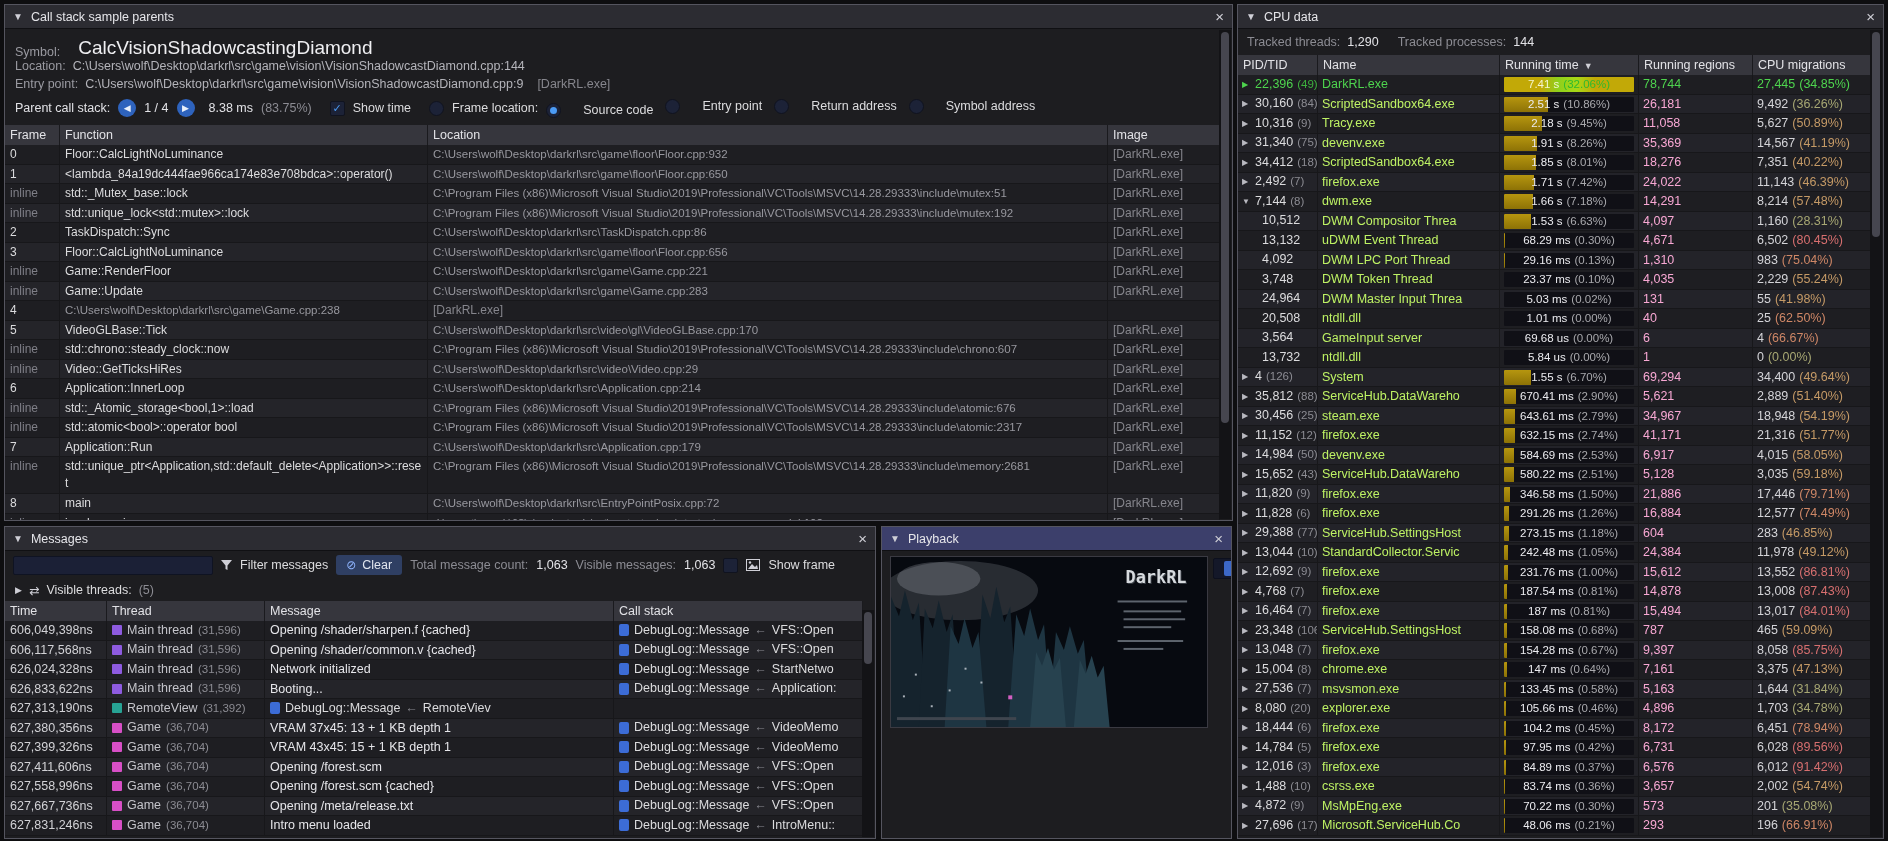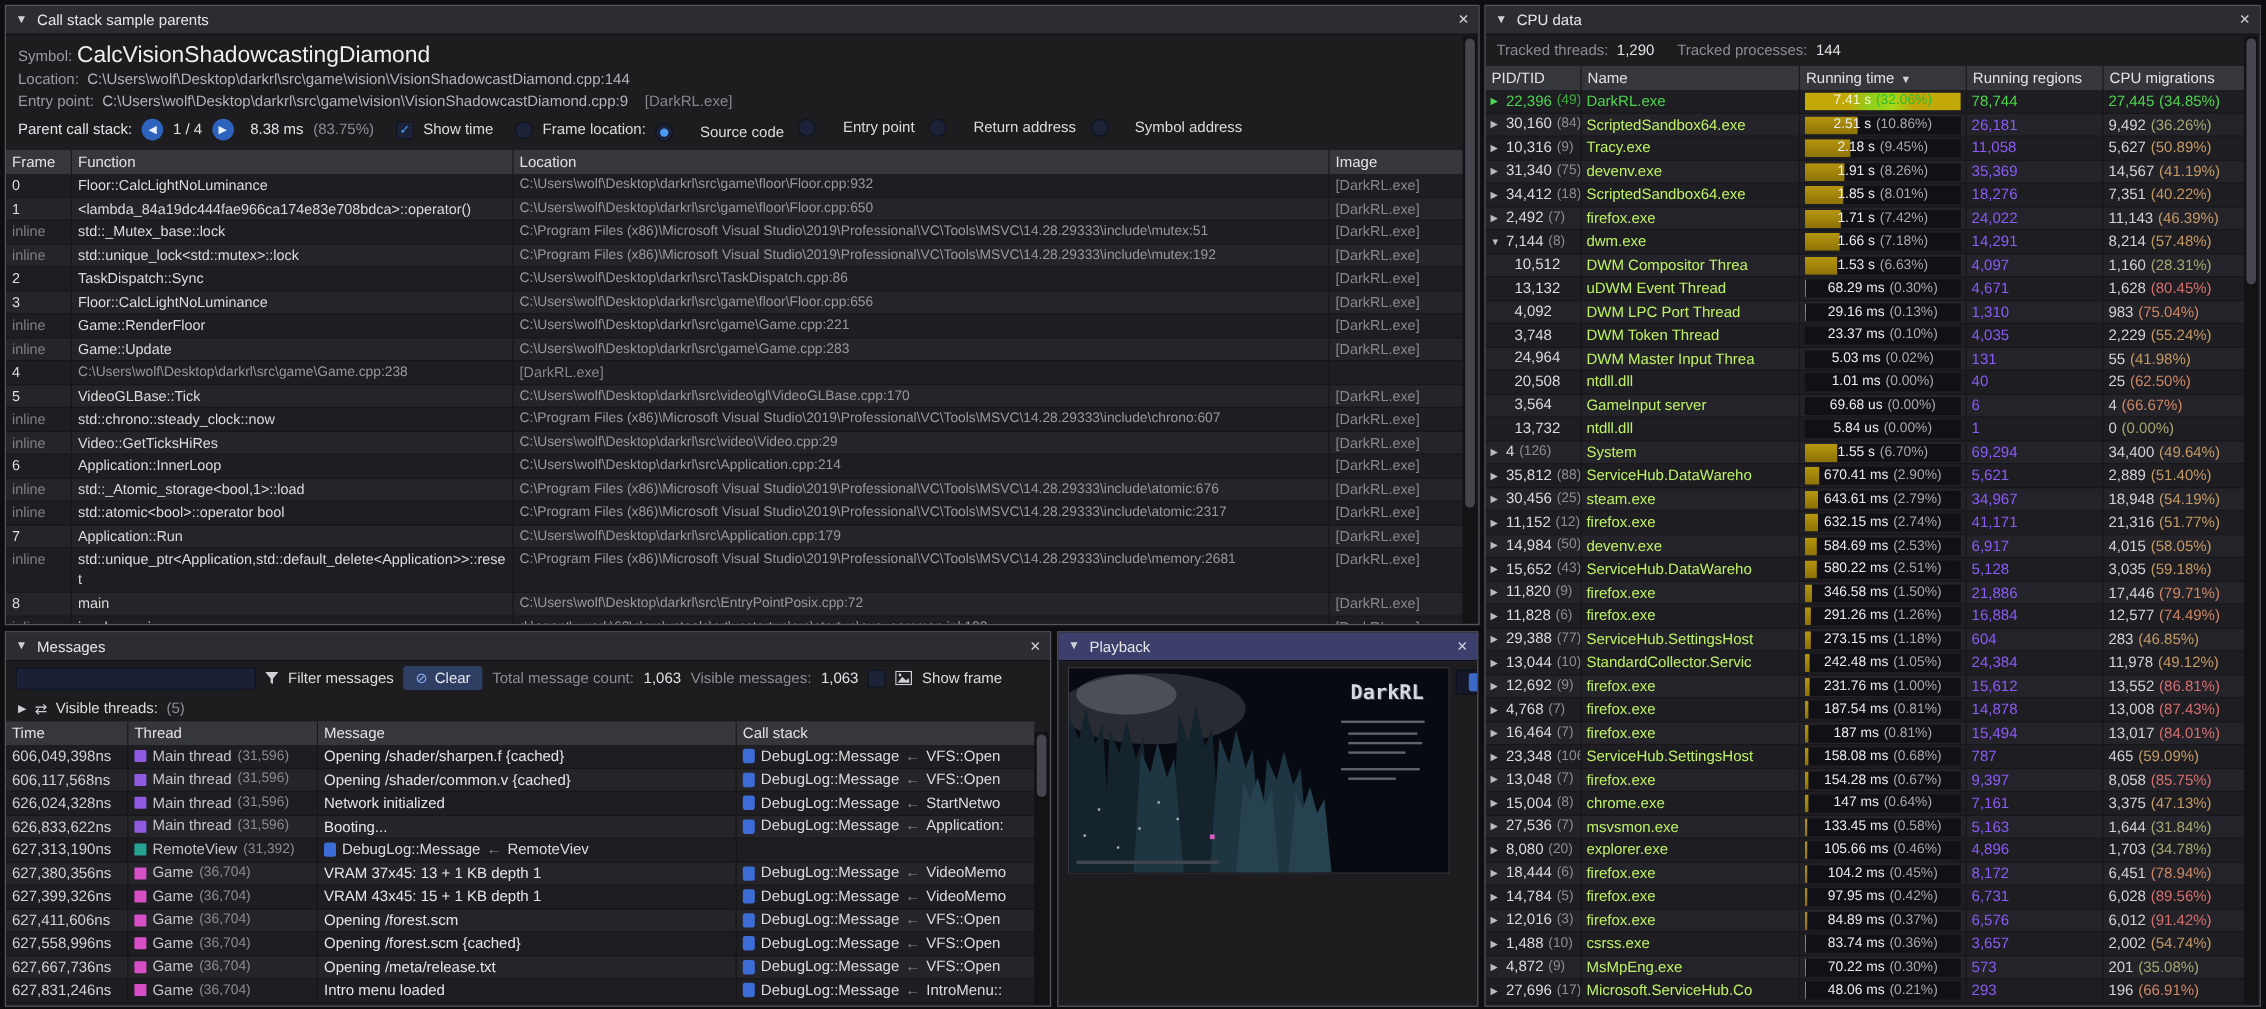--- a/index.html
+++ b/index.html
@@ -17,21 +17,21 @@
   
   .thead{display:grid;background:#36363d;color:#e2e2e6;font-size:12.5px;line-height:20px;height:20px;flex:none}
   .thead>span{padding:0 5px;border-right:1px solid #1a1a1e;overflow:hidden;white-space:nowrap}
   .tbody{flex:1;overflow:hidden;position:relative}
   .vscroll{position:absolute;top:25px;right:1px;bottom:1px;width:12px;background:#131316}
   .vthumb{position:absolute;left:2px;right:2px;background:#46464f;border-radius:5px}
 
   
   #p-callstack{left:4px;top:4px;width:1229px;height:517px}
   .cs-info{padding:5px 10px 4px 10px;flex:none}
-  .sym-line{display:flex;align-items:center;gap:4px;height:25px}
+  .sym-line{display:flex;align-items:flex-end;gap:18px;height:25px}
   .sym-line .lbl{font-size:12.5px;color:#9a9aa1}
   .sym-name{font-size:19px;color:#efeff2}
   .path-line{height:18px;font-size:12.5px;white-space:nowrap;overflow:hidden}
   .path-line .lbl{color:#9a9aa1;margin-right:7px}
   .path-line .path{color:#b4b4ba}
   .path-line .img{color:#86868d;margin-left:14px}
   .cs-controls{height:26px;display:flex;align-items:center;gap:8px;font-size:12.5px;white-space:nowrap}
   .navbtn{width:18px;height:18px;border:none;border-radius:50%;background:#2e63bd;color:#eaf1fb;font-size:9px;line-height:18px;text-align:center;padding:0}
   .cb{width:15px;height:15px;background:#1c2237;border:1px solid #10131f;border-radius:2px;display:inline-flex;align-items:center;justify-content:center;color:#4b9bf5;font-size:11px;flex:none}
   .radio{width:15px;height:15px;background:#1c2237;border:1px solid #10131f;border-radius:50%;display:inline-flex;align-items:center;justify-content:center;flex:none}
@@ -102,21 +102,21 @@
   .cpu-row.child .p-pid{padding-left:24px}
   .pidv{color:#dcdcde}
   .cnt{font-size:11.5px}
   .p-name{color:#bef264}
   .p-time{padding:0 3px}
   .bar{position:relative;display:block;height:15px;margin-top:2px;background:#101016;border-radius:1px;overflow:hidden}
   .fill{position:absolute;left:0;top:0;bottom:0;background:linear-gradient(180deg,#b6960f,#8d7206)}
   .bartxt{position:absolute;inset:0;text-align:center;font-size:11.5px;line-height:15px;white-space:nowrap}
   .tval{color:#ececf0;margin-right:4px}
   .tpct{color:#a9a9ad}
-  .p-reg{color:#8b5cf6}
+  .p-reg{color:#f9a8d4}
   .mval{color:#d4d4d8;margin-right:4px}
   .mpct.cool{color:#a7a773}.mpct.mild{color:#c59a66}.mpct.warm{color:#cf8766}.mpct.hot{color:#d76f6f}
   .cpu-row.sel .pidv,.cpu-row.sel .p-name,.cpu-row.sel .p-reg,.cpu-row.sel .mval,.cpu-row.sel .exp{color:#4ed44e}
   .cpu-row.sel .cnt{color:#3db13d}
   .cpu-row.sel .mpct{color:#4ed44e !important}
   .cpu-row.sel .fill{background:linear-gradient(90deg,#c2a907 0%,#c2a907 28%,#8ed01c 42%,#a8d816 56%,#c2a907 70%,#c2a907 100%)}
   .cpu-row.sel .tval{color:#f4f7d0}
   .cpu-row.sel .tpct{color:#2fb92f}
   .sort-ico{font-size:9px;color:#d0d0d6;margin-left:5px}
   .table-area{display:flex;flex-direction:column;flex:1;overflow:hidden;margin-right:12px}
@@ -749,21 +749,21 @@
             <span class="pidv">13,132</span>
           </span>
           <span class="p-name">uDWM Event Thread</span>
           <span class="p-time">
             <span class="bar">
               <span class="fill" style="width: 0.935745%;"></span>
               <span class="bartxt"><span class="tval">68.29 ms</span><span class="tpct">(0.30%)</span></span>
             </span>
           </span>
           <span class="p-reg">4,671</span>
-          <span class="p-mig"><span class="mval">1,628</span><span class="mpct hot">(80.45%)</span></span>
+          <span class="p-mig"><span class="mval">6,502</span><span class="mpct hot">(80.45%)</span></span>
         </div>
         <div class="cpu-row alt child">
           <span class="p-pid">
             <span class="pidv">4,092</span>
           </span>
           <span class="p-name">DWM LPC Port Thread</span>
           <span class="p-time">
             <span class="bar">
               <span class="fill" style="width: 0.40549%;"></span>
               <span class="bartxt"><span class="tval">29.16 ms</span><span class="tpct">(0.13%)</span></span>

